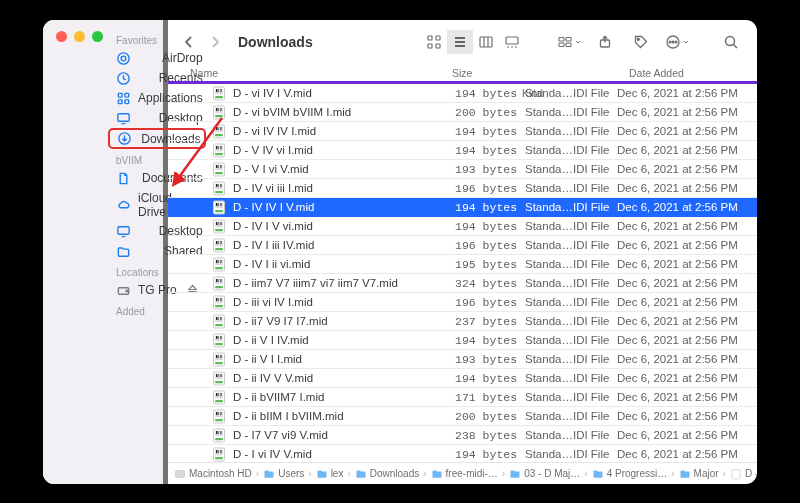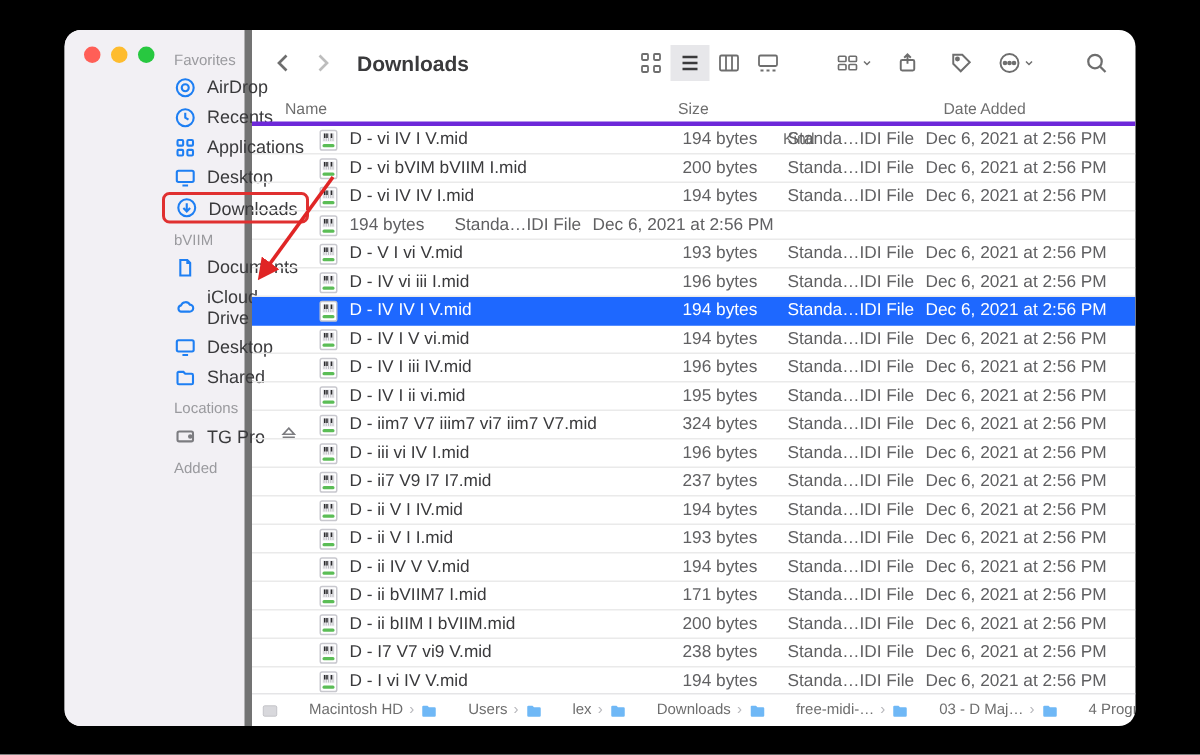--- a/index.html
+++ b/index.html
@@ -24,21 +24,21 @@
   }
   
   .sidebar{
     width:125px;flex:0 0 125px;background:var(--sidebar-bg);border-right:5px solid #737373;
     display:flex;padding-top:9px;font-size:11.5px;
   }
   .traffic{display:flex;gap:7px;padding:2px 0 10px 13px;}
   .traffic span{width:11px;height:11px;border-radius:50%;display:block;}
   .tl-close{background:#ff5f57;} .tl-min{background:#febc2e;} .tl-max{background:#28c840;}
   .sb-section-h{font-size:10px;color:var(--sidebar-header);padding:6px 0 2px 13px;font-weight:500;}
-  .sb-item{display:flex;align-items:center;gap:7px;padding:2.5px 8px 2.5px 13px;color:#3a3a3c;cursor:default;}
+  .sb-item{display:flex;align-items:center;gap:7px;padding:2.5px 8px 2.5px 13px;color:#3a3a3c;cursor:default;justify-content:space-between;}
   .sb-item .ic{width:15px;height:15px;display:flex;align-items:center;justify-content:center;}
   .sb-item .ic svg{stroke:#1e7ff3;fill:none;stroke-width:1.5;}
   .sb-item.gray .ic svg{stroke:#7c7c80;}
   .sb-item span.lbl{font-size:12px;}
   .sb-highlight{border:2px solid var(--highlight);border-radius:5px;margin:0 5px;padding:1px 3px 1px 7px;}
 
   
   .main{flex:1;display:flex;flex-direction:column;min-width:0;}
   .toolbar{
     height:44px;flex:0 0 44px;display:flex;align-items:center;padding:0 12px 0 6px;gap:8px;
@@ -65,32 +65,32 @@
 
   
   .rows{flex:1;overflow:hidden;font-size:11.5px;}
   .row{
     height:19px;display:flex;align-items:center;padding-left:44px;color:#3a3a3c;
     border-bottom:1px solid var(--row-border);white-space:nowrap;
   }
   .row .fi{width:14px;height:14px;margin-right:7px;flex:0 0 14px;display:flex;align-items:center;justify-content:center;}
   .row .fi svg{display:block;}
   .row .nm{flex:1;overflow:hidden;text-overflow:ellipsis;}
-  .row .sz{width:70px;color:#606062;}
+  .row .sz{width:70px;color:#606062;font-family:Liberation Mono, monospace;}
   .row .kd{width:92px;color:#606062;overflow:hidden;text-overflow:ellipsis;}
   .row .dt{width:140px;color:#606062;overflow:hidden;text-overflow:ellipsis;}
   .row.sel{background:#1e68ff;color:#fff;border-bottom-color:#1e68ff;}
   .row.sel .sz,.row.sel .kd,.row.sel .dt{color:#fff;}
 
   
   .pathbar{
     height:22px;flex:0 0 22px;border-top:1px solid #e5e5e7;display:flex;align-items:center;
     font-size:10px;color:#6e6e6e;padding:0 6px;gap:3px;overflow:hidden;white-space:nowrap;
   }
-  .pathbar .pc{display:flex;align-items:center;gap:20px;}
+  .pathbar .pc{display:flex;align-items:center;gap:3px;}
   .pathbar .pc .pic{width:12px;height:12px;display:flex;align-items:center;justify-content:center;}
   .pathbar .sep{color:#b8b8bc;padding:0 1px;}
 
   
   .arrow{
     position:absolute;left:164px;top:112px;width:70px;height:86px;pointer-events:none;
   }
 
 </style>
 </head>
@@ -416,20 +416,21 @@
           <span class="sz">194 bytes</span>
           <span class="kd">Standa…IDI File</span>
           <span class="dt">Dec 6, 2021 at 2:56 PM</span>
         </div>
         <div class="row">
           <span class="fi">
             <svg width="14" height="15" viewBox="0 0 14 15">
               <use href="#i-midifile"></use>
             </svg>
           </span>
+          <span class="nm">D - V IV vi I.mid</span>
           <span class="sz">194 bytes</span>
           <span class="kd">Standa…IDI File</span>
           <span class="dt">Dec 6, 2021 at 2:56 PM</span>
         </div>
         <div class="row">
           <span class="fi">
             <svg width="14" height="15" viewBox="0 0 14 15">
               <use href="#i-midifile"></use>
             </svg>
           </span>

